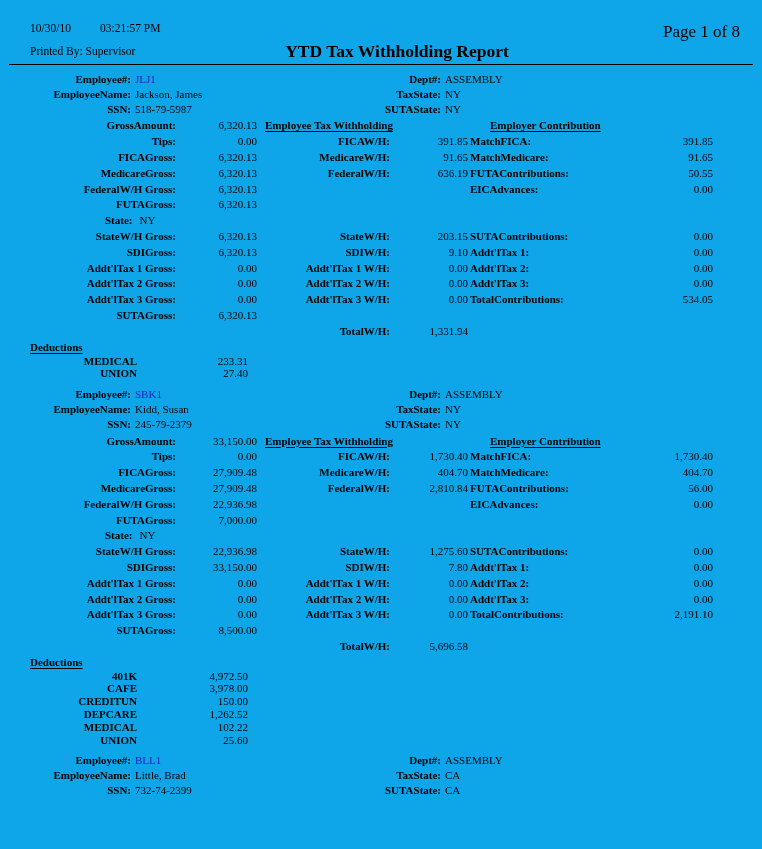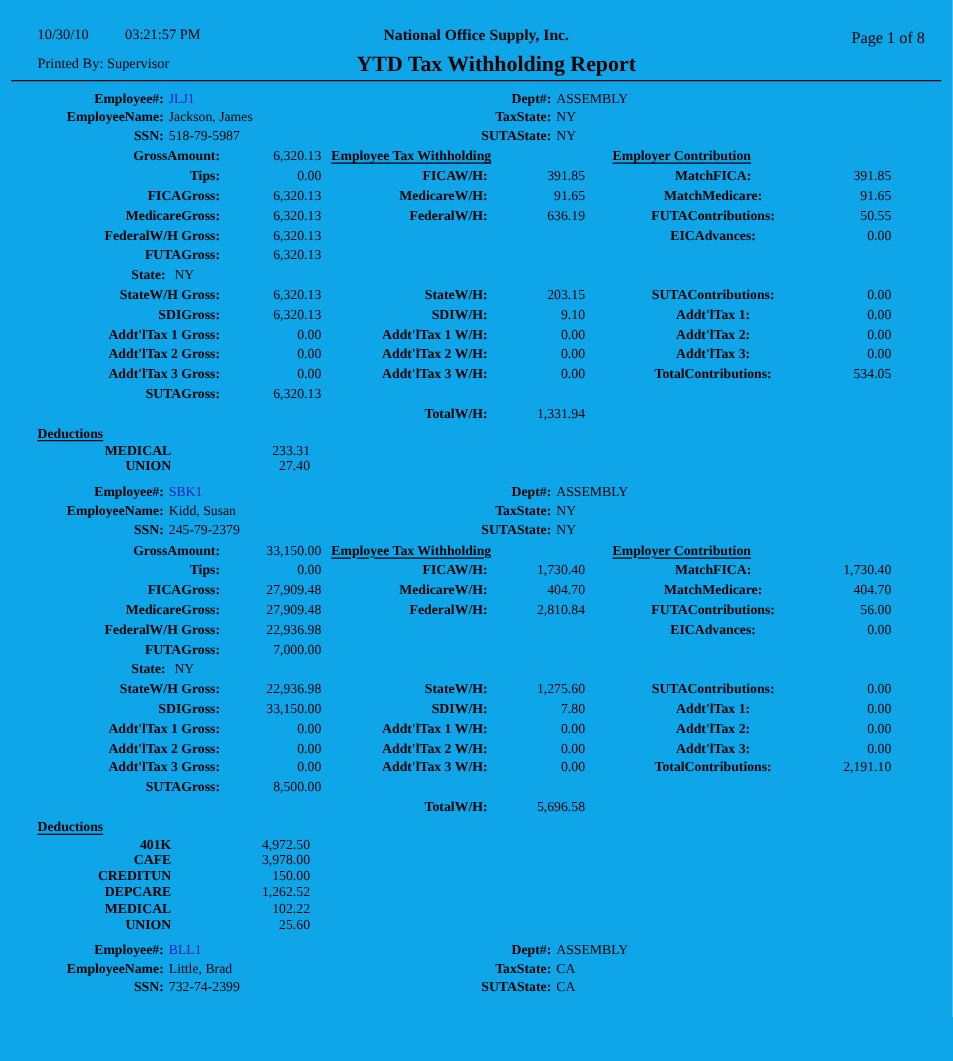--- a/index.html
+++ b/index.html
@@ -10,21 +10,21 @@
     color: #000;
     font-size: 11px;
   }
   .page { position: relative; width: 762px; height: 849px; background: #0ea5e9; overflow: hidden; }
 
   
   .ph { position: absolute; left: 0; top: 0; right: 0; height: 66px; }
   .p-date   { position: absolute; left: 30px;  top: 22px; font-size: 11.5px; }
   .p-time   { position: absolute; left: 100px; top: 22px; font-size: 11.5px; }
   .p-company{ position: absolute; left: 0; right: 0; top: 21px; text-align: center; font-weight: bold; font-size: 12.5px; }
-  .p-page   { position: absolute; right: 22px; top: 22px; font-size: 13px; }
+  .p-page   { position: absolute; right: 22px; top: 22px; font-size: 17px; }
   .p-printedby { position: absolute; left: 30px; top: 45px; font-size: 11.5px; }
   .p-title  { position: absolute; left: 0; right: 0; top: 41px; text-align: center; font-weight: bold; font-size: 17.5px; padding-left: 32px; }
   .p-rule   { position: absolute; left: 9px; right: 9px; top: 64px; border-top: 1.4px solid #000; }
 
   
   .content { position: absolute; left: 30px; top: 65px; width: 712px; }
   .emp { margin-top: 7px; }
 
   .lab { font-weight: bold; }
   .sechead { font-weight: bold; text-decoration: underline; text-underline-offset: 2px; }
@@ -41,38 +41,37 @@
   .brows { margin-top: 2px; }
   .brow { position: relative; height: 15.8px; line-height: 15.8px; }
   .c-ll { position: absolute; left: 0;     width: 146px; text-align: right; }
   .c-lv { position: absolute; left: 146px; width: 81px;  text-align: right; }
   .c-st { position: absolute; left: 75px;  white-space: nowrap; }
   .c-st .stv { margin-left: 7px; }
   .c-mh { position: absolute; left: 235px; white-space: nowrap; text-align: center; }
   .c-ml { position: absolute; left: 240px; width: 120px; text-align: right; }
   .c-mv { position: absolute; left: 360px; width: 78px;  text-align: right; }
   .c-rh { position: absolute; left: 460px; white-space: nowrap; }
-  .c-rl { position: absolute; left: 452px; width: 177px; text-align: center; }
+  .c-rl { position: absolute; left: 440px; width: 177px; text-align: left; }
   .c-rv { position: absolute; left: 617px; width: 66px;  text-align: right; }
 
   
   .ded-h { height: 15px; line-height: 15px; }
   .drow { position: relative; height: 12.8px; line-height: 12.8px; }
   .d-l { position: absolute; left: 0;     width: 107px; text-align: right; }
   .d-v { position: absolute; left: 108px; width: 110px; text-align: right; }
 </style>
 </head>
 <body>
 
 <div class="page">
 
   <div class="ph">
     <span class="p-date">10/30/10</span>
     <span class="p-time">03:21:57 PM</span>
-    <span class="p-company">National Office Supply, Inc.</span>
     <span class="p-page">Page 1 of 8</span>
     <span class="p-printedby"><span>Printed By:</span> <span>Supervisor</span></span>
     <span class="p-title">YTD Tax Withholding Report</span>
     <div class="p-rule"></div>
   </div>
 
   <div class="content">
 
   <section class="emp">
 

